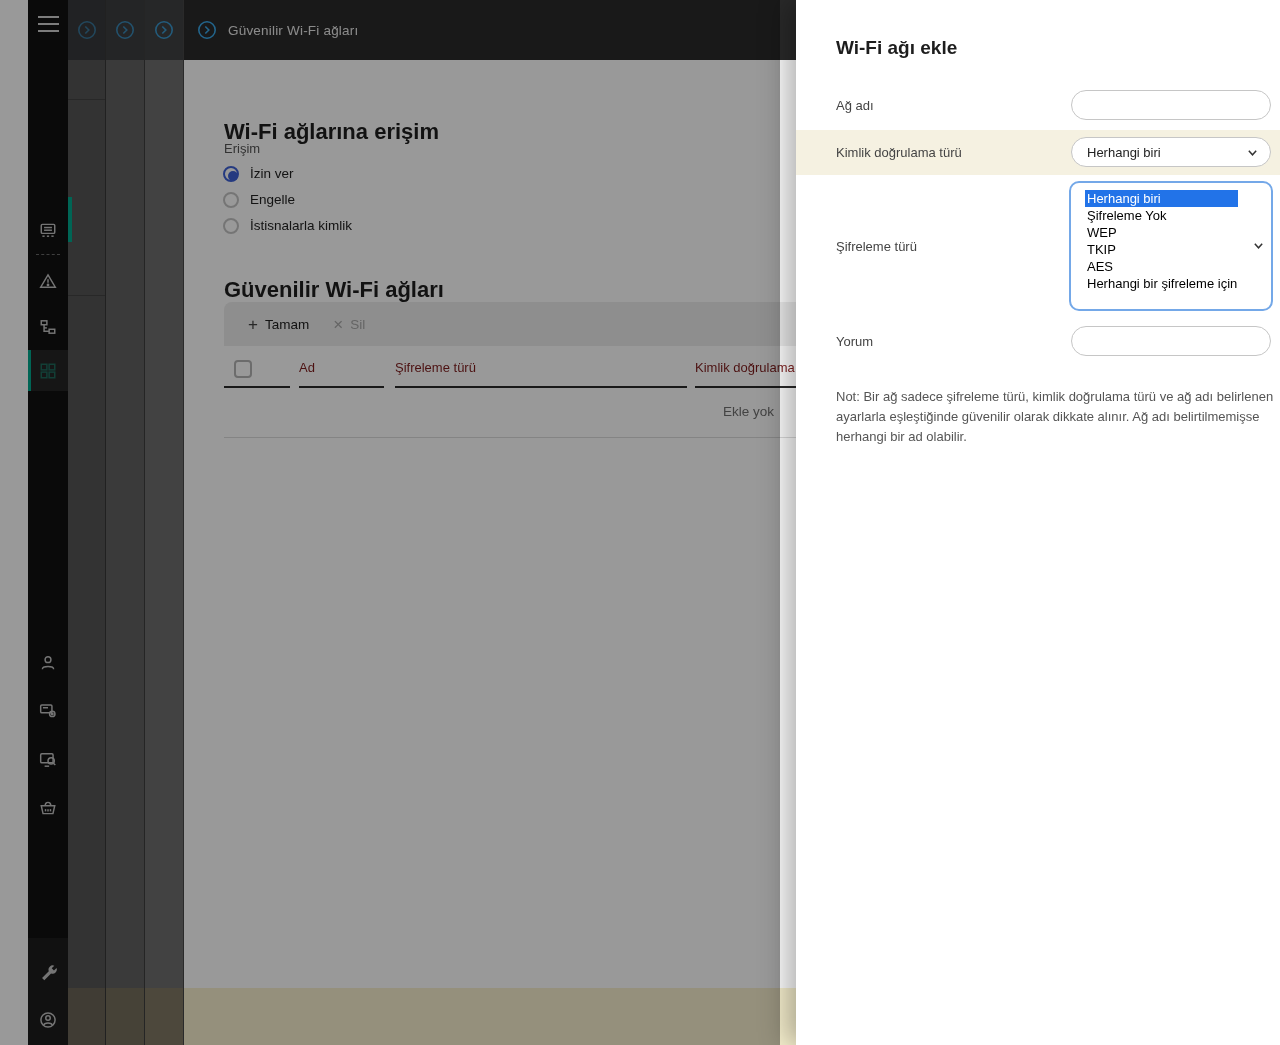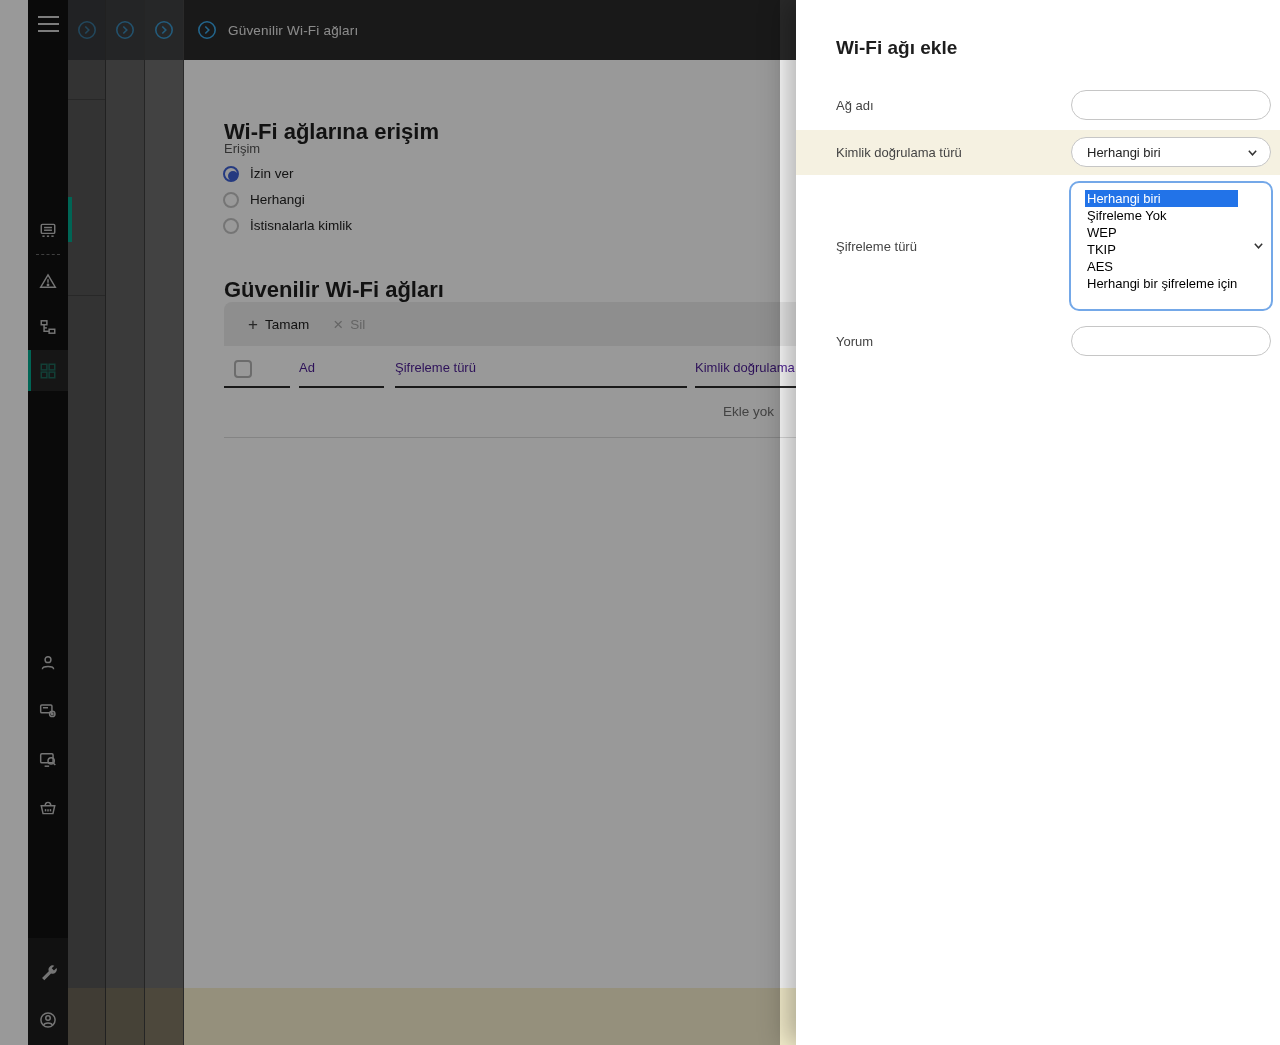--- a/index.html
+++ b/index.html
@@ -45,21 +45,21 @@
   .radio-row{position:absolute;left:39px;height:18px;display:flex;align-items:flex-start;cursor:pointer;}
   .radio{width:16px;height:16px;border-radius:50%;border:2px solid #c4c4c4;background:#fff;position:relative;flex:0 0 auto;}
   .radio.sel{border-color:#3f62d6;}
   .radio.sel::after{content:"";position:absolute;left:3px;top:3px;width:10px;height:10px;border-radius:50%;background:#3f62d6;}
   .radio-label{margin-left:11px;font-size:13.5px;color:#222;}
   .toolbar{position:absolute;left:40px;top:302px;width:1044px;height:44px;background:#ededed;border-radius:8px 8px 0 0;display:flex;align-items:center;}
   .tbtn{display:flex;align-items:center;gap:7px;font-size:13.5px;color:#222;margin-left:24px;cursor:pointer;background:none;border:none;padding:0;}
   .tbtn .glyph{font-size:17px;line-height:1;color:#444;}
   .tbtn.disabled{color:#a8a8a8;}
   .tbtn.disabled .glyph{color:#a8a8a8;}
-  .thead-text{position:absolute;font-size:13px;color:#4c1d95;white-space:nowrap;}
+  .thead-text{position:absolute;font-size:13px;color:#7f1d1d;white-space:nowrap;}
   .underline{position:absolute;top:386px;height:2px;background:#2b2b2b;}
   .checkbox{position:absolute;left:50px;top:360px;width:18px;height:18px;border:2px solid #b4b4b4;border-radius:4px;background:#fff;cursor:pointer;}
   .empty-text{position:absolute;left:539px;top:404px;font-size:13.5px;color:#707070;}
   .row-sep{position:absolute;left:40px;top:437px;width:1044px;height:1px;background:#dcdcdc;}
   .page-footer{position:absolute;left:0;top:988px;width:624px;height:57px;background:#f8f1cf;}
 
   
   .backdrop{position:absolute;left:0;top:0;width:780px;height:1045px;background:rgba(0,0,0,.40);}
 
   
@@ -222,21 +222,21 @@
 
       <h1 class="h1" style="top:104px">Wi-Fi ağlarına erişim</h1>
       <span class="lbl" style="top:141px">Erişim</span>
 
       <div class="radio-row" style="top:166px">
         <span class="radio sel"></span>
         <span class="radio-label">İzin ver</span>
       </div>
       <div class="radio-row" style="top:192px">
         <span class="radio"></span>
-        <span class="radio-label">Herhangi</span>
+        <span class="radio-label">Engelle</span>
       </div>
       <div class="radio-row" style="top:218px">
         <span class="radio"></span>
         <span class="radio-label">İstisnalarla kimlik</span>
       </div>
 
       <h1 class="h1" style="top:262px">Güvenilir Wi-Fi ağları</h1>
 
       <div class="toolbar">
         <button class="tbtn">
@@ -291,16 +291,17 @@
       <div class="opt">AES</div>
       <div class="opt">Herhangi bir şifreleme için</div>
     </div>
     <svg class="list-chev" viewBox="0 0 12 12" fill="none" stroke="currentColor" stroke-width="1.6">
         <polyline points="2,4 6,8.5 10,4"></polyline>
       </svg>
 
     <label class="f-label" style="top:334px">Yorum</label>
     <input class="f-input" style="top: 326px;" value="">
 
+    <p class="note">Not: Bir ağ sadece şifreleme türü, kimlik doğrulama türü ve ağ adı belirlenen ayarlarla eşleştiğinde güvenilir olarak dikkate alınır. Ağ adı belirtilmemişse herhangi bir ad olabilir.</p>
 
   </aside>
 
 </div>
 
 </body></html>

